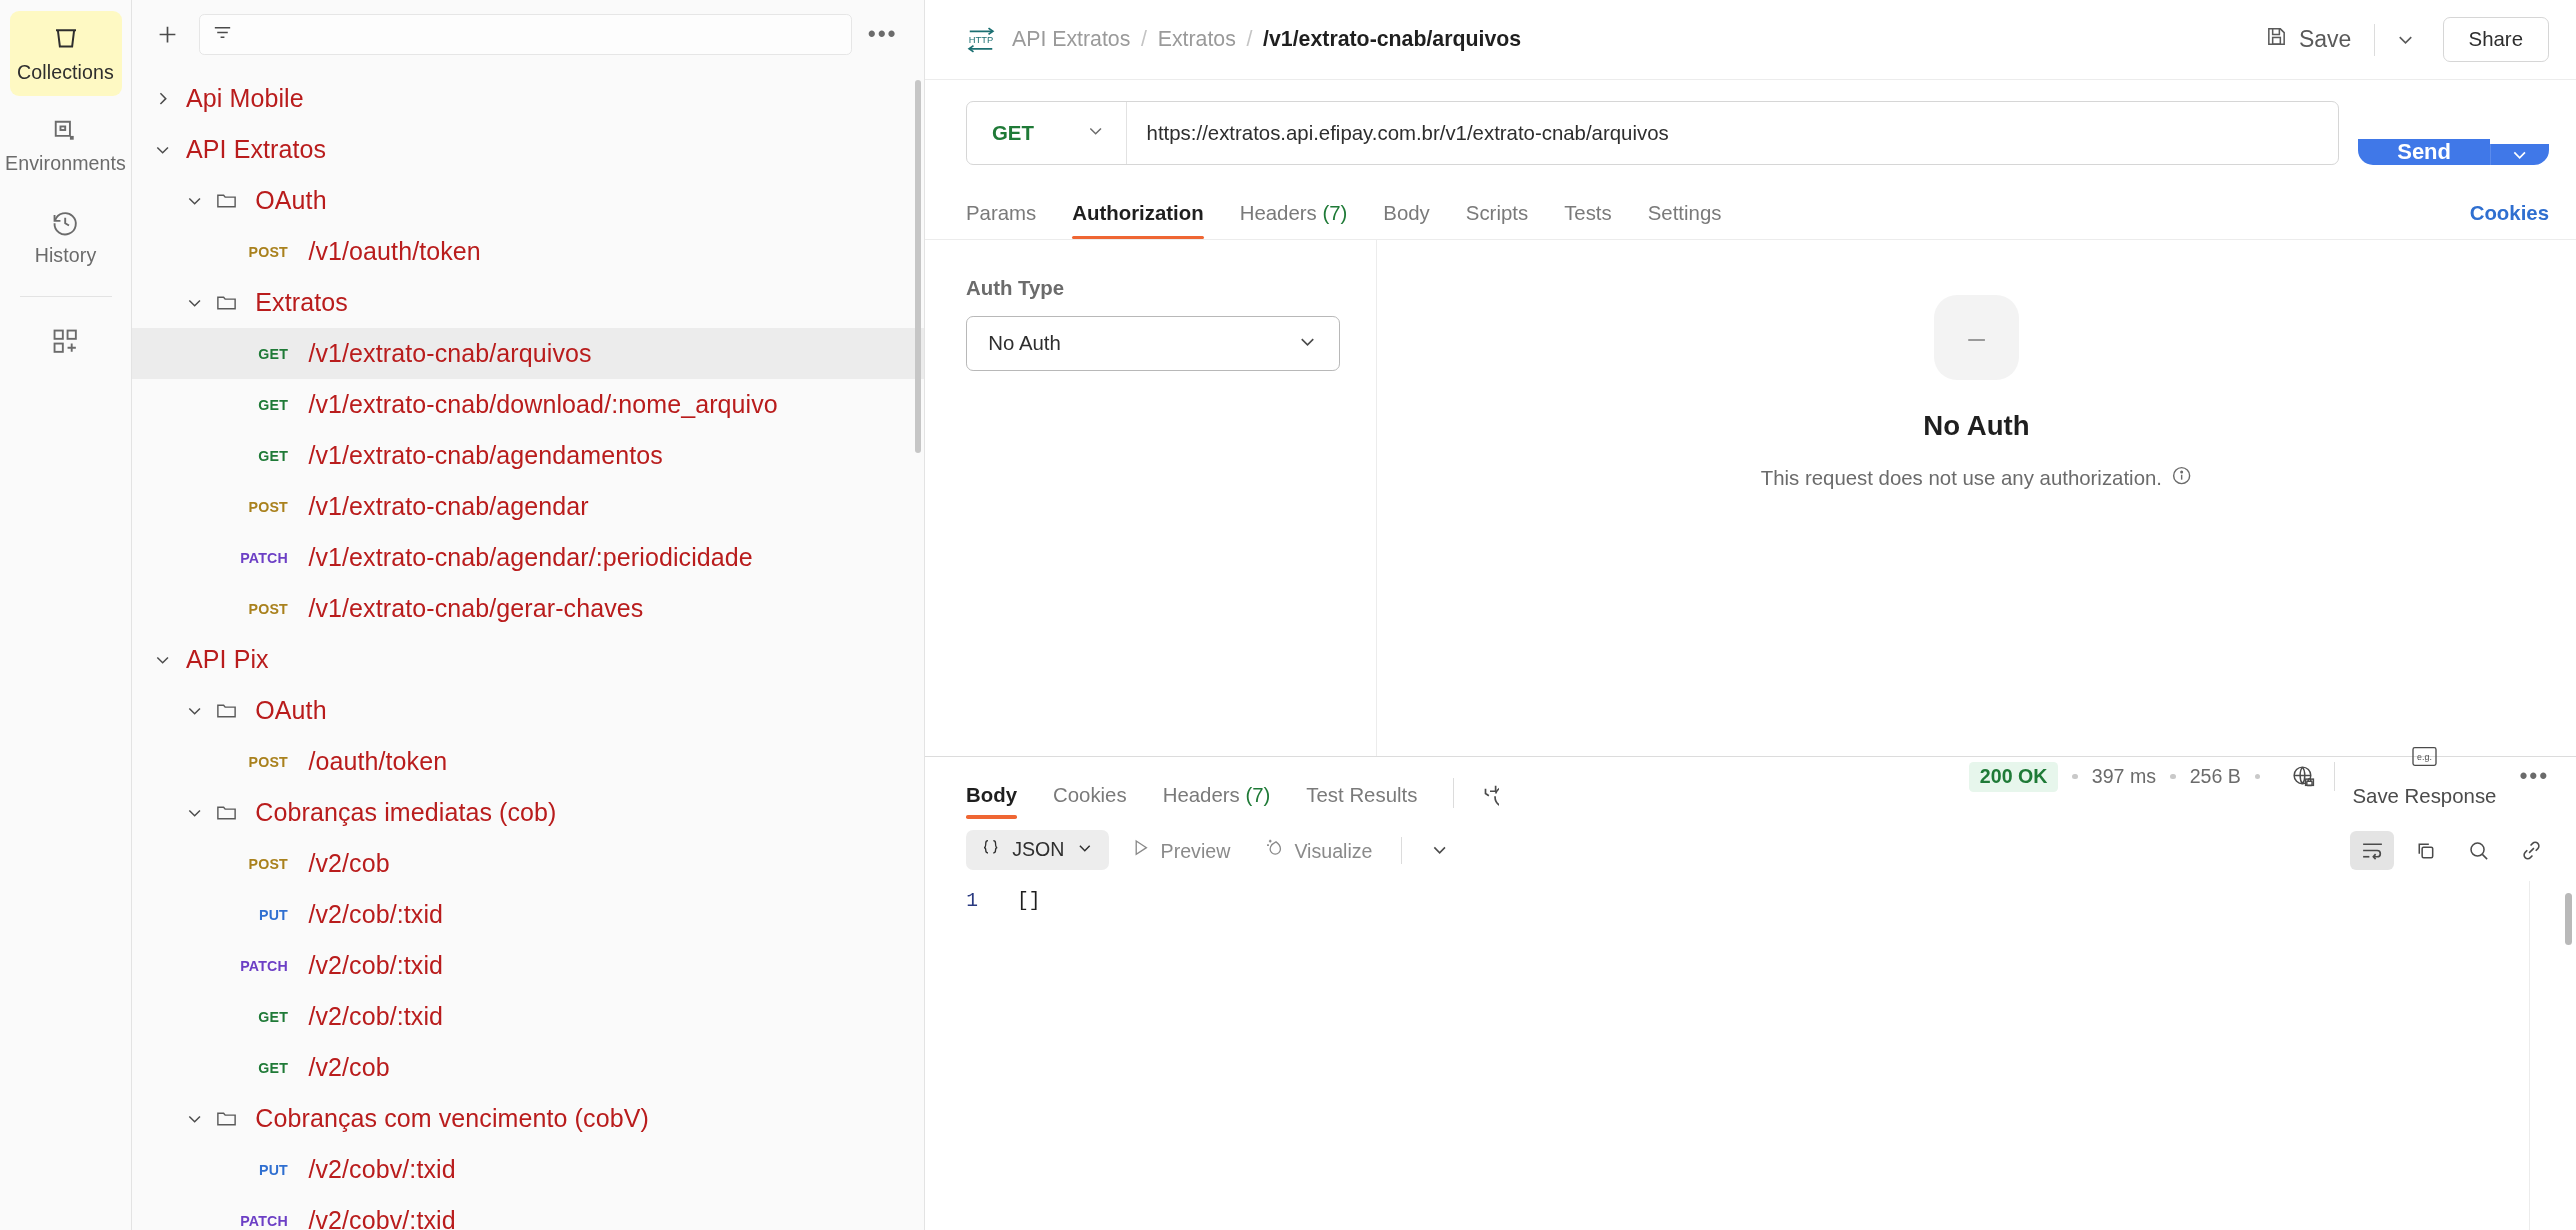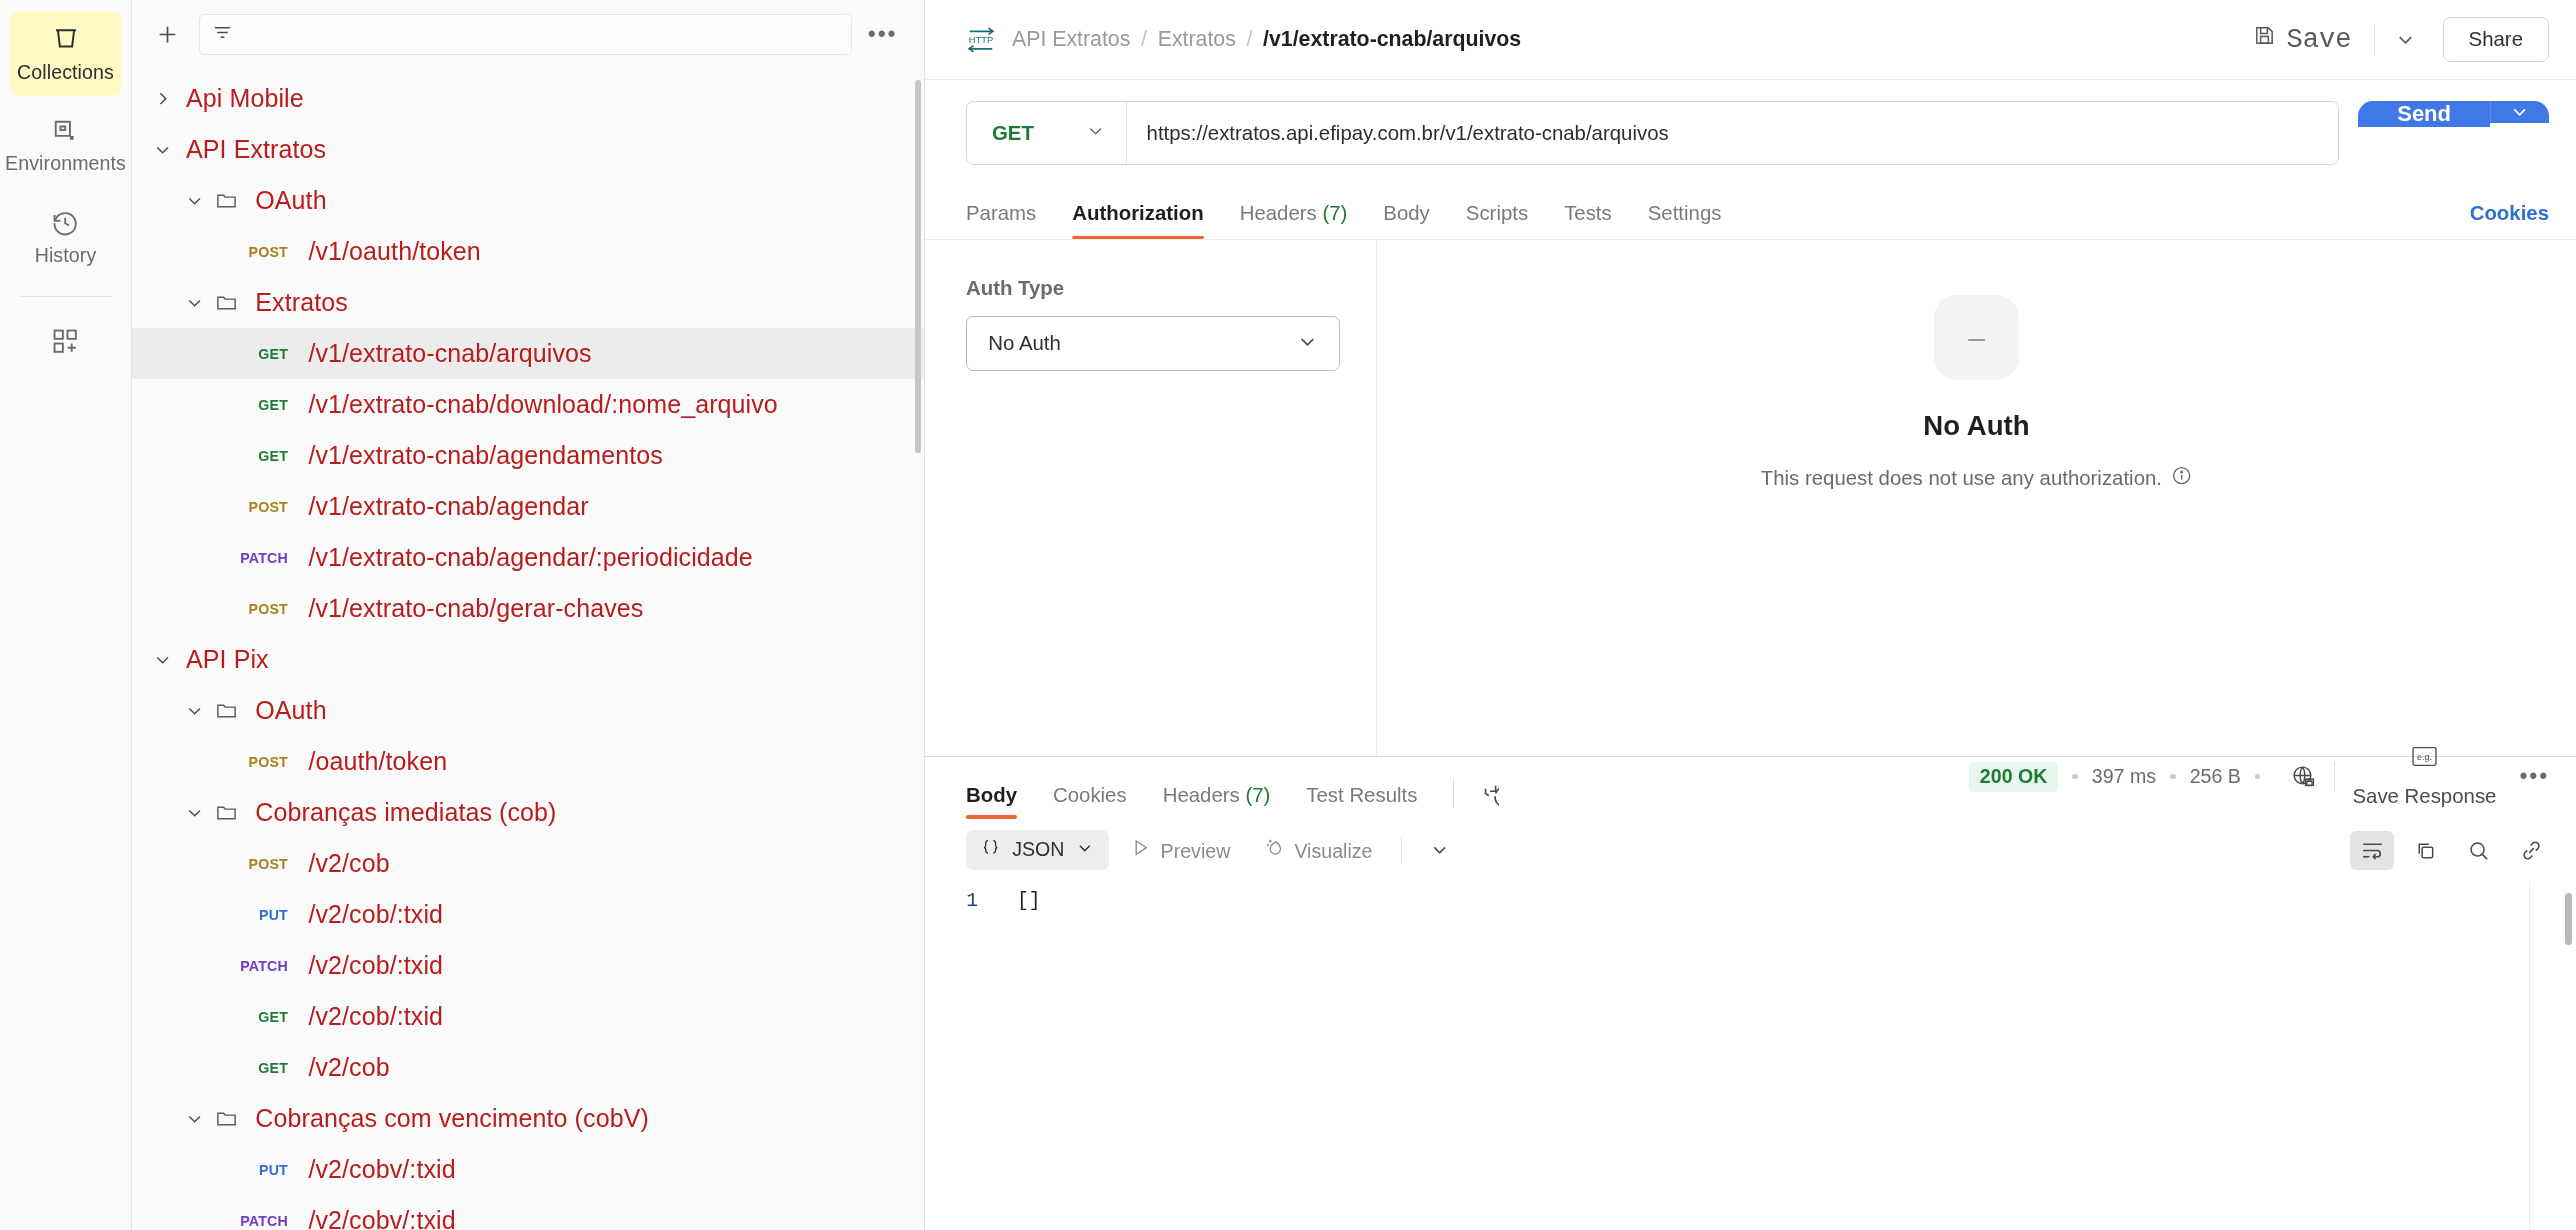--- a/index.html
+++ b/index.html
@@ -110,21 +110,21 @@
   }
   .http-icon { margin-right: 16px; display: flex; align-items: center; }
   .crumbs { display: flex; align-items: center; gap: 0; font-size: 21.3px; }
   .crumbs .seg { color: #9a9a9a; cursor: pointer; }
   .crumbs .sep { color: #c4c4c4; margin: 0 10.7px; }
   .crumbs .cur { color: #1f1f1f; font-weight: 700; cursor: pointer; }
   .crumb-right { margin-left: auto; display: flex; align-items: center; gap: 5.3px; }
   .save-btn {
     display: flex; align-items: center; gap: 10.7px;
     padding: 9px 12.4px; border-radius: 5.3px; cursor: pointer;
-    color: #5a5a5a; font-size: 27px; font-family: Liberation Mono, monospace;
+    color: #5a5a5a; font-size: 23px;
   }
   .vline { width: 0.9px; height: 32px; background: #dcdcdc; margin: 0 5.3px; }
   .chev-btn { width: 39px; height: 39px; display: flex; align-items: center;
               justify-content: center; border-radius: 5.3px; cursor: pointer; color: #5a5a5a; }
   .share-btn {
     border: 0.9px solid #d6d6d6; border-radius: 7.1px;
     padding: 9.8px 25px; font-size: 20.4px; color: #2e2e2e;
     cursor: pointer; margin-left: 12.4px; background: #fff;
   }
 
@@ -142,21 +142,21 @@
     display: flex; align-items: center; justify-content: space-between;
     padding: 0 19.6px 0 25px;
     font-size: 20.4px; font-weight: 700; cursor: pointer;
     border-right: 0.9px solid #e2e2e2;
   }
   .url-input {
     flex: 1; border: none; outline: none;
     font-family: inherit; font-size: 20.4px; color: #2e2e2e;
     padding: 0 19.6px; background: transparent;
   }
-  .send-group { display: flex; align-items: flex-start; height: 64px; border-radius: 15px; overflow: hidden; }
+  .send-group { display: flex; align-items: flex-end; height: 64px; border-radius: 15px; overflow: hidden; }
   .send-btn {
     background: #4078e8; color: #fff; font-size: 22px; font-weight: 700;
     padding: 0 39px; display: flex; align-items: center; cursor: pointer;
   }
   .send-caret {
     background: #4078e8; color: #fff; width: 59px;
     display: flex; align-items: center; justify-content: center;
     cursor: pointer; border-left: 0.9px solid #5b8bec;
   }
 

